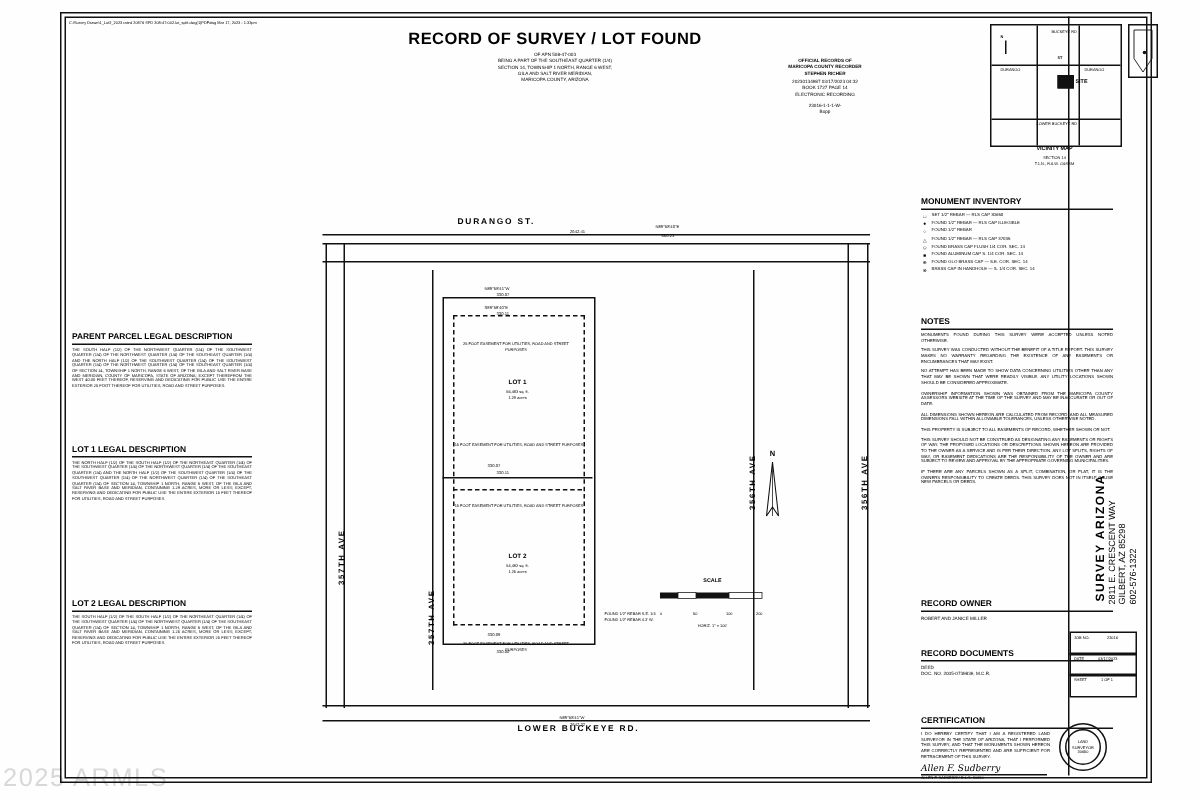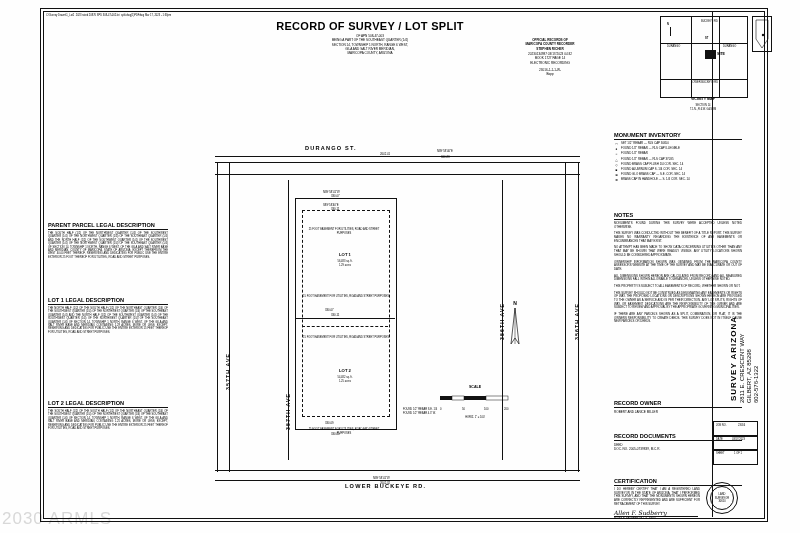--- a/index.html
+++ b/index.html
@@ -40,28 +40,28 @@
   .northN{font-size:5px;font-weight:bold;}
   .scalebar{position:absolute;}
   .seal{position:absolute;border:1px solid #111;border-radius:50%;}
   .sig{font-family:"DejaVu Serif",serif;font-style:italic;font-size:6px;}
 </style>
 </head>
 <body>
 
 <div id="sheet">
 
-  <div class="wm">2030 ARMLS</div>
+  <div class="wm">2025 ARMLS</div>
 
   <div class="border-outer"></div>
   <div class="border-inner"></div>
 
   <div class="blk tiny" style="left:46px;top:14px;width:150px;">C:\Survey Drawn\1_Lot2_2023 rated 20876 SPD 308-47-002.lot_split.dwg(1)PDFdwg  Mar 17, 2023 - 1:33pm</div>
 
-  <div class="hdr-title">RECORD OF SURVEY / LOT SPLIT</div>
+  <div class="hdr-title">RECORD OF SURVEY / LOT FOUND</div>
   <div class="blk center t3" style="left:260px;top:34px;width:220px;">
     <div>OF APN 508-47-003</div>
     <div>BEING A PART OF THE SOUTHEAST QUARTER (1/4)</div>
     <div>SECTION 14, TOWNSHIP 1 NORTH, RANGE 6 WEST,</div>
     <div>GILA AND SALT RIVER MERIDIAN,</div>
     <div>MARICOPA COUNTY, ARIZONA</div>
   </div>
 
   <div class="blk center" style="left:480px;top:38px;width:140px;">
     <div class="t3 b">OFFICIAL RECORDS OF</div>

